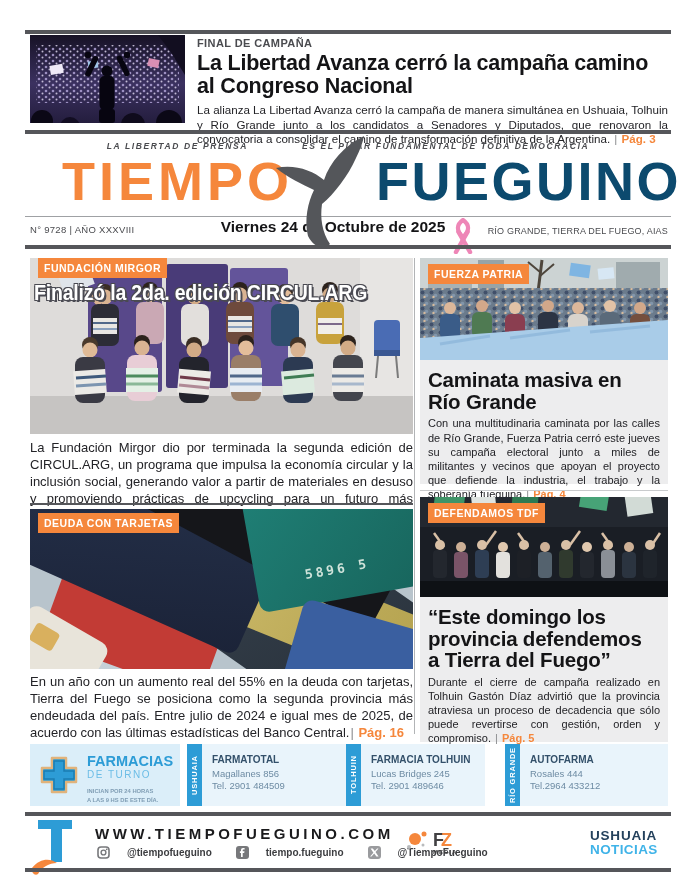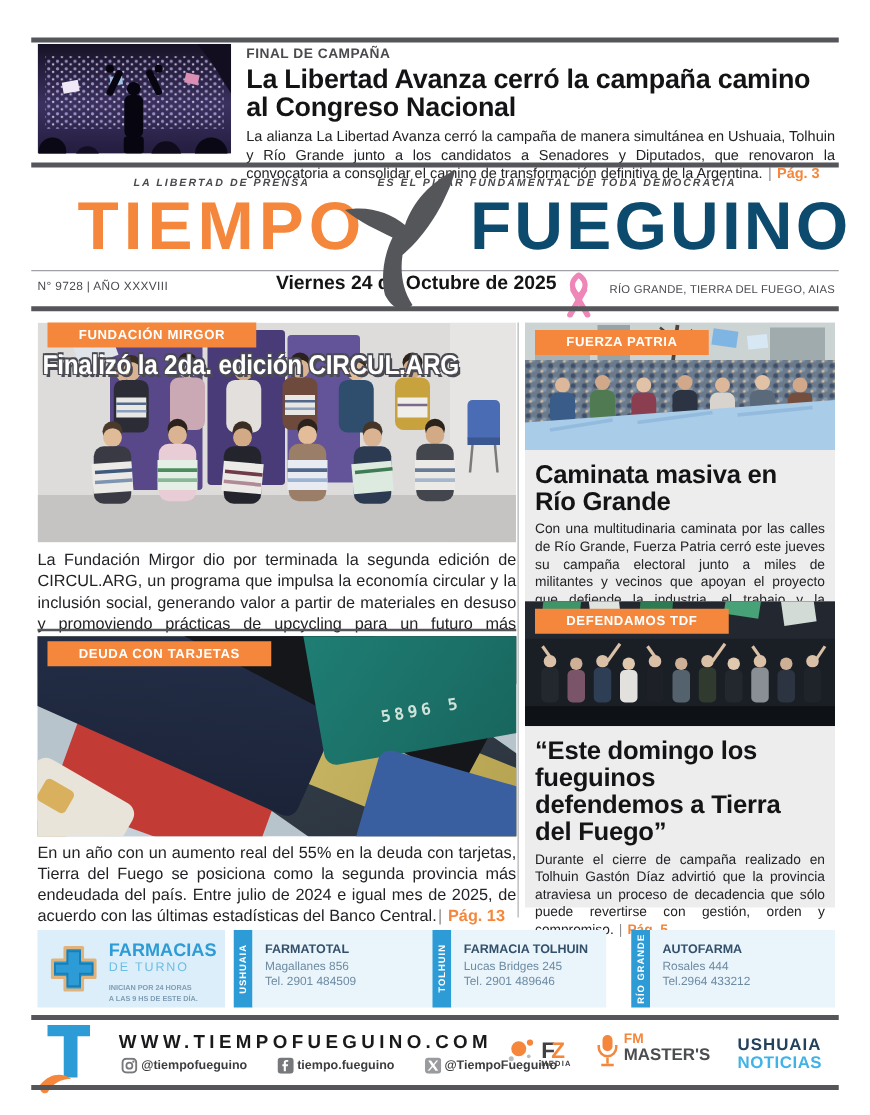--- a/index.html
+++ b/index.html
@@ -29,21 +29,21 @@
   .logo-bird{position:absolute;left:272px;top:134px;width:110px;height:118px;z-index:5;}
   .edition{position:absolute;left:30px;top:224px;font-size:9.5px;color:#4a4b4f;letter-spacing:.3px;}
   .datebar{position:absolute;left:0;top:218px;width:100%;display:flex;justify-content:center;
            align-items:flex-start;gap:6px;}
   .date{font-size:15.5px;font-weight:bold;color:#141416;}
   .ribbon{width:24px;height:36px;display:inline-block;}
   .location{position:absolute;right:28px;top:226px;font-size:9px;color:#4a4b4f;letter-spacing:.2px;}
 
   
   .tag{position:absolute;background:#f5873c;color:#fff;font-size:10.5px;font-weight:bold;
-       letter-spacing:.5px;padding:4px 25px;z-index:4;}
+       letter-spacing:.5px;padding:4px 6px;z-index:4;}
   .story-body{font-size:13px;line-height:1.3;text-align:justify;color:#232327;}
   .overlay-h{position:absolute;color:#fff;font-weight:bold;z-index:3;
              text-shadow:2px 2px 0 #4a4a52,-1px -1px 0 #4a4a52,1px -1px 0 #4a4a52,-1px 1px 0 #4a4a52;}
   .photo{position:absolute;overflow:hidden;}
 
   
   .photoA{left:30px;top:258px;width:383px;height:176px;}
   .bodyA{position:absolute;left:30px;top:440px;width:383px;}
   .midrule{position:absolute;left:30px;top:503px;width:383px;height:2px;background:#55565a;}
   .photoB{left:30px;top:509px;width:383px;height:160px;background:#b8c4cc;}
@@ -52,21 +52,21 @@
   .ovB{left:36px;top:620px;width:374px;font-size:22px;line-height:1.12;letter-spacing:-.2px;}
 
   
   .card{position:absolute;border-radius:10px;}
   .card-digits{position:absolute;font-family:"DejaVu Sans Mono",monospace;font-weight:bold;letter-spacing:3px;}
 
   
   .vdivider{position:absolute;left:414px;top:258px;width:1px;height:476px;background:#b2b4b6;}
   .rcard{position:absolute;left:420px;width:248px;background:#ededee;}
   .cardC{top:258px;height:226px;}
-  .cardD{top:481px;height:245px;}
+  .cardD{top:497px;height:245px;}
   .rphoto{position:relative;width:248px;overflow:hidden;}
   .rtag{position:absolute;left:8px;top:6px;}
   .r-headline{margin:9px 24px 4px 8px;font-size:20.5px;line-height:1.06;font-weight:bold;color:#141416;letter-spacing:-.2px;}
   .r-body{margin:2px 8px 0 8px;font-size:11px;line-height:1.28;text-align:justify;color:#232327;}
   .rgap{position:absolute;left:420px;top:490px;width:248px;height:1px;background:#c9cbcd;}
 
   
   .ph-block{position:absolute;top:744px;height:62px;background:#e9f4fb;}
   .ph-main{left:30px;width:150px;background:#dbeef9;}
   .ph-cross{position:absolute;left:9px;top:11px;width:40px;height:40px;}
@@ -76,21 +76,21 @@
   .ph-band{position:absolute;top:744px;width:15px;height:62px;background:#2d9cd6;}
   .ph-band span{position:absolute;left:0;top:0;width:15px;height:62px;display:flex;align-items:center;justify-content:center;
       writing-mode:vertical-rl;transform:rotate(180deg);font-size:7.5px;font-weight:bold;color:#fff;letter-spacing:.8px;}
   .ph-name{position:absolute;left:10px;top:10px;font-size:10px;font-weight:bold;color:#33506a;}
   .ph-line{position:absolute;left:10px;font-size:9.5px;color:#6d8ba3;}
 
   
   .f-logo{position:absolute;left:30px;top:818px;width:48px;height:58px;}
   .f-site{position:absolute;left:95px;top:825px;font-size:15px;font-weight:bold;color:#1a1a1c;letter-spacing:3.5px;}
   .f-socials{position:absolute;left:97px;top:846px;display:flex;gap:24px;align-items:center;}
-  .f-soc{display:flex;gap:3px;align-items:center;font-size:10px;font-weight:bold;color:#3c3d40;}
+  .f-soc{display:flex;gap:17px;align-items:center;font-size:10px;font-weight:bold;color:#3c3d40;}
   .soc-ic{width:13px;height:13px;display:inline-block;}
   .fz{position:absolute;left:406px;top:830px;display:flex;gap:5px;}
   .fz-f{font-size:18px;font-weight:bold;color:#414042;}
   .fz-z{font-size:18px;font-weight:bold;color:#f5873c;margin-left:-3px;}
   .fz-media{font-size:6px;font-weight:bold;color:#414042;letter-spacing:1px;margin-top:-2px;}
   .fm{position:absolute;left:477px;top:826px;display:flex;gap:4px;align-items:flex-start;}
   .fm-l1{font-size:11px;font-weight:bold;color:#f5873c;line-height:1;}
   .fm-l2{font-size:13.5px;font-weight:bold;color:#4c4d4f;line-height:1.1;}
   .ush{position:absolute;left:590px;top:829px;line-height:1.05;}
   .ush-1{font-size:13.5px;font-weight:bold;color:#24415c;letter-spacing:.8px;}
@@ -280,21 +280,21 @@
     </div>
     <div class="card" style="width:340px;height:160px;left:58px;top:-112px;background:#15161a;transform:rotate(28deg)"></div>
     <div class="card" style="width:270px;height:150px;left:216px;top:-68px;background:linear-gradient(135deg,#208278,#155c54);transform:rotate(-10deg)">
       <div class="card-digits" style="left:50px;top:112px;color:#cfe3da;font-size:13px">5896 5</div>
     </div>
     <div class="card" style="width:90px;height:60px;left:-18px;top:112px;background:#e8e4da;transform:rotate(30deg)">
       <div style="position:absolute;left:14px;top:14px;width:26px;height:20px;border-radius:4px;background:#d9b05e"></div>
     </div>
     <div class="card" style="width:150px;height:90px;left:260px;top:108px;background:#3a5fa0;transform:rotate(16deg)"></div>
   </div>
-  <div class="story-body bodyB"><span>En un año con un aumento real del 55% en la deuda con tarjetas, Tierra del Fuego se posiciona como la segunda provincia más endeudada del país. Entre julio de 2024 e igual mes de 2025, de acuerdo con las últimas estadísticas del Banco Central.</span><span class="pipe">|</span> <span class="pgref">Pág. 13</span></div>
+  <div class="story-body bodyB"><span>En un año con un aumento real del 55% en la deuda con tarjetas, Tierra del Fuego se posiciona como la segunda provincia más endeudada del país. Entre julio de 2024 e igual mes de 2025, de acuerdo con las últimas estadísticas del Banco Central.</span><span class="pipe">|</span> <span class="pgref">Pág. 16</span></div>
 
   <div class="vdivider"></div>
 
   <div class="rcard cardC">
     <div class="rphoto" style="height:102px">
       <svg width="248" height="102" viewBox="0 0 248 102" preserveAspectRatio="none">
         <defs>
           <pattern id="crowd2" width="9" height="8" patternUnits="userSpaceOnUse">
             <circle cx="2.5" cy="2.5" r="2" fill="#41506a"></circle>
               <circle cx="6.5" cy="5.5" r="1.8" fill="#8296ab"></circle>
@@ -378,21 +378,21 @@
             <rect x="181" y="53" width="14" height="28" rx="4" fill="#8a8f96"></rect>
           <circle cx="209" cy="50" r="5" fill="#cdb096"></circle>
             <rect x="202" y="55" width="14" height="26" rx="4" fill="#2b3440"></rect>
           <circle cx="230" cy="48" r="5" fill="#d9c0a6"></circle>
             <rect x="223" y="53" width="14" height="28" rx="4" fill="#1f242b"></rect>
         </g>
         <rect y="84" width="248" height="16" fill="#0e1115"></rect>
       </svg>
       <div class="tag rtag">DEFENDAMOS TDF</div>
     </div>
-    <div class="r-headline">“Este domingo los fueguinos defendemos a Tierra del Fuego”</div>
+    <div class="r-headline">“Este domingo los provincia defendemos a Tierra del Fuego”</div>
     <div class="r-body"><span>Durante el cierre de campaña realizado en Tolhuin Gastón Díaz advirtió que la provincia atraviesa un proceso de decadencia que sólo puede revertirse con gestión, orden y compromiso.</span> <span class="pipe">|</span> <span class="pgref">Pág. 5</span></div>
   </div>
 
   <div class="ph-block ph-main">
     <span class="ph-cross">
       <svg width="40" height="40" viewBox="0 0 40 40">
         <path d="M13,3 h14 v10 h10 v14 h-10 v10 h-14 v-10 h-10 v-14 h10 Z" fill="#2d9cd6" stroke="#e0b37c" stroke-width="2.5" stroke-linejoin="round"></path>
         <path d="M15,6 h10 v10 h10 v8 h-10 v10 h-10 v-10 h-10 v-8 h10 Z" fill="none" stroke="#1b7db3" stroke-width="1.5"></path>
       </svg>
     </span>
@@ -485,34 +485,20 @@
     </span>
     <span style="display:flex;flex-direction:column;align-items:flex-start">
       <span style="display:flex">
         <span class="fz-f">F</span>
         <span class="fz-z">Z</span>
       </span>
       <span class="fz-media">MEDIA</span>
     </span>
   </div>
 
-  <div class="fm">
-    <span>
-      <svg width="18" height="28" viewBox="0 0 18 28">
-          <rect x="5" y="2" width="8" height="13" rx="4" fill="#f5873c"></rect>
-          <path d="M2,10 v2 a7,7 0 0 0 14,0 v-2" fill="none" stroke="#f5873c" stroke-width="2"></path>
-          <line x1="9" y1="20" x2="9" y2="25" stroke="#f5873c" stroke-width="2"></line>
-          <line x1="4" y1="26" x2="14" y2="26" stroke="#f5873c" stroke-width="2"></line>
-        </svg>
-    </span>
-    <span>
-      <div class="fm-l1">FM</div>
-      <div class="fm-l2">MASTER'S</div>
-    </span>
-  </div>
 
   <div class="ush">
     <div class="ush-1">USHUAIA</div>
     <div class="ush-2">NOTICIAS</div>
   </div>
 
   <div class="rule thick" style="top:868px;height:3.5px"></div>
 
 </div>
 

